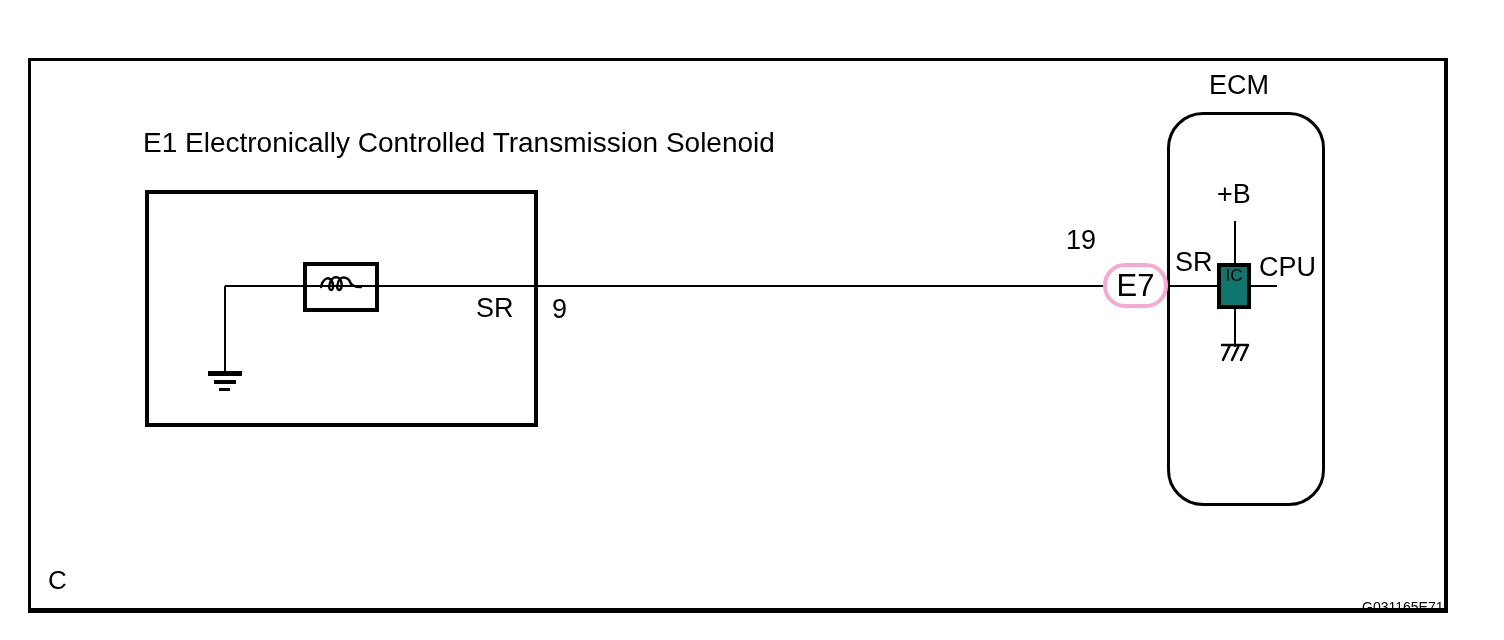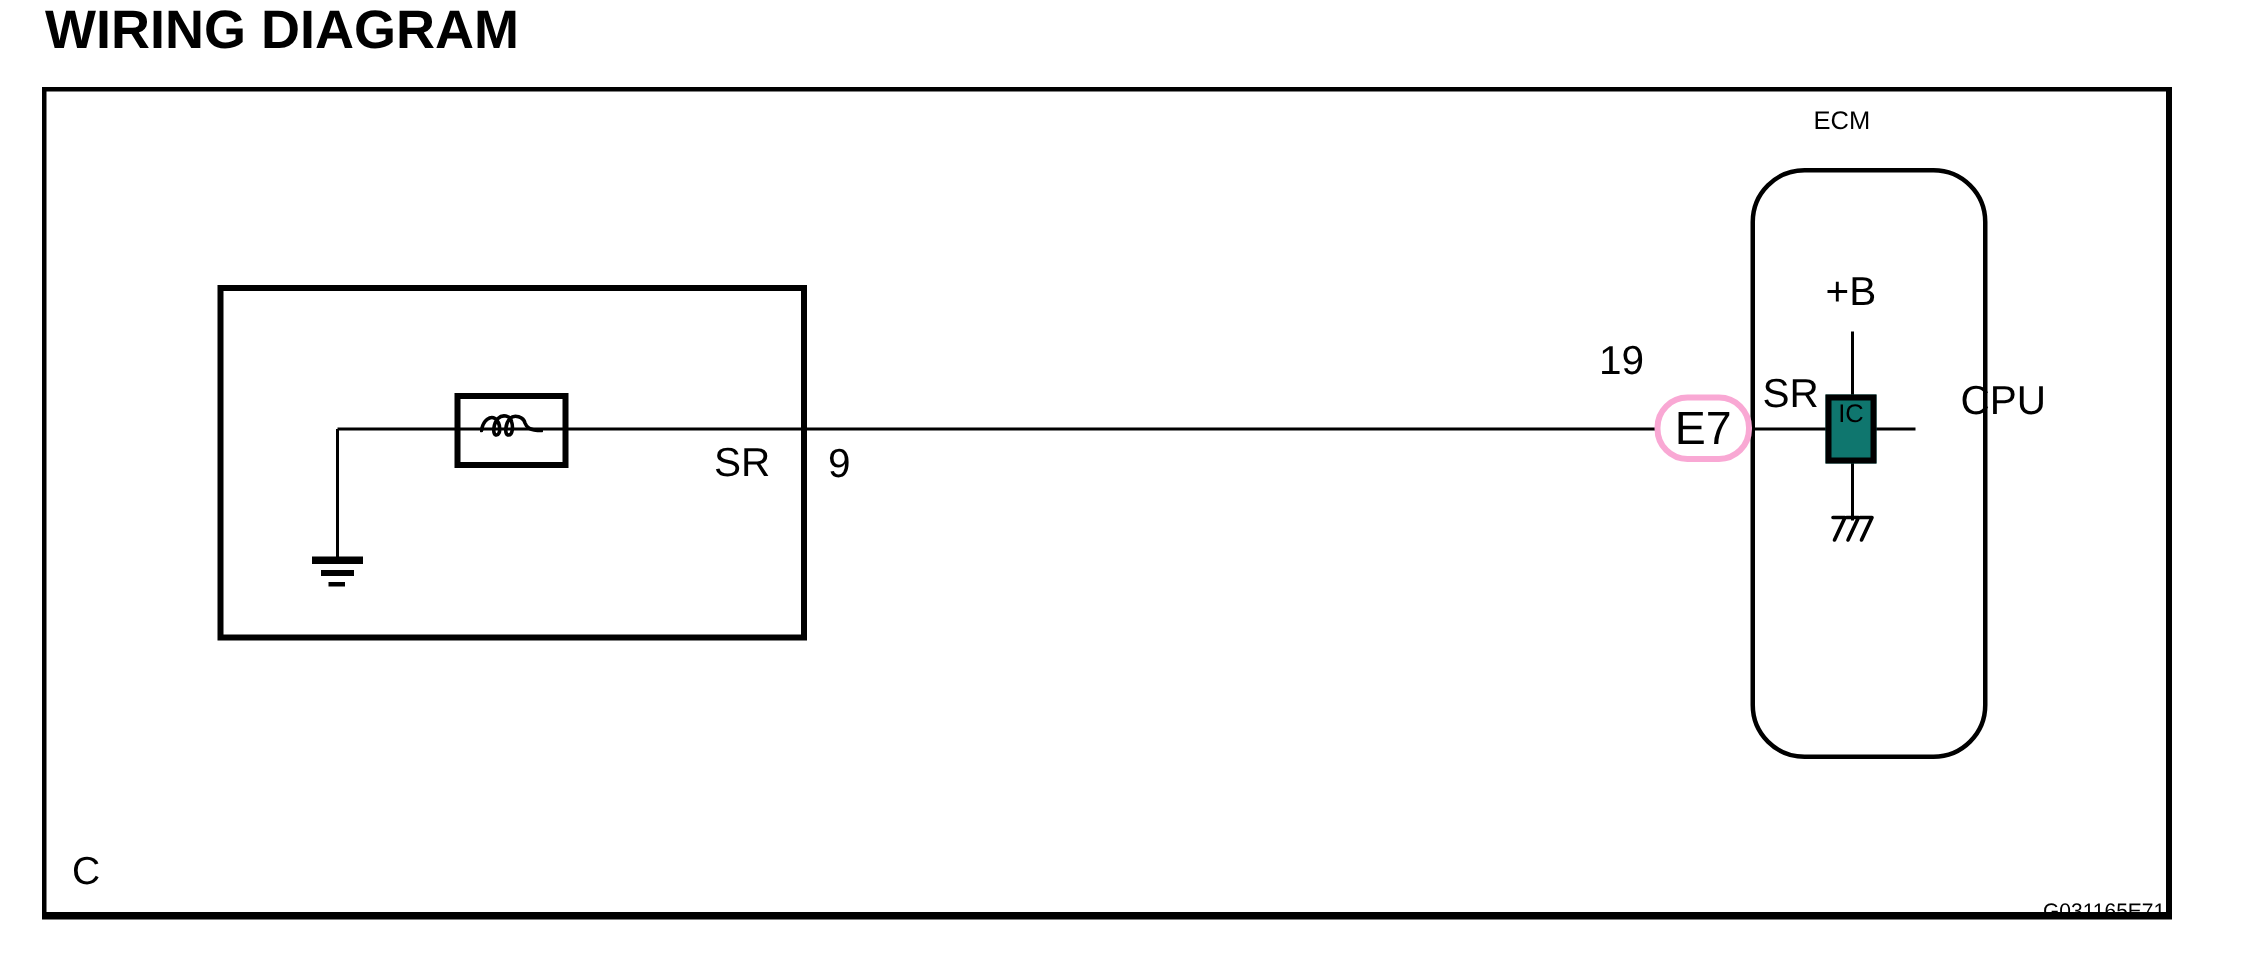--- a/index.html
+++ b/index.html
@@ -54,32 +54,32 @@
   .wire-plusb  { left: 1234px; top: 221px; width: 2px;   height: 44px; }
   .wire-ic-gnd { left: 1234px; top: 308px; width: 2px;   height: 39px; }
 
   .coil-icon  { left: 320px;  top: 274px; width: 42px; height: 24px; z-index: 3; }
   .earth-icon { left: 206px;  top: 369px; width: 38px; height: 24px; }
   .chassis-icon { left: 1219px; top: 343px; width: 32px; height: 19px; }
 
   .sr-left  { left: 476px;  top: 295px; font-size: 27px; }
   .pin9     { left: 552px;  top: 296px; font-size: 27px; }
 
-  .ecm-label { left: 1209px; top: 72px; font-size: 17px; }
+  .ecm-label { left: 1209px; top: 72px; font-size: 27px; }
   .ecm-box {
     left: 1167px; top: 112px;
     width: 158px; height: 394px;
     border: 3px solid #000;
     border-radius: 36px;
   }
 
   .plusb  { left: 1217px; top: 181px; font-size: 27px; }
   .pin19  { left: 1066px; top: 227px; font-size: 27px; }
   .sr-right { left: 1175px; top: 249px; font-size: 27px; }
-  .cpu    { left: 1259px; top: 254px; font-size: 27px; margin-left: 48px; }
+  .cpu    { left: 1259px; top: 254px; font-size: 27px; }
 
   .e7-connector {
     left: 1103px; top: 263px;
     width: 65px; height: 45px;
     border: 4px solid #f9a8d4;
     border-radius: 22px;
     background: #ffffff;
     z-index: 4;
     display: flex; align-items: center; justify-content: center;
     font-size: 31px;
@@ -97,24 +97,24 @@
   }
 
   .corner-c { left: 48px; top: 567px; font-size: 26px; }
   .fig-code { left: 1362px; top: 600px; font-size: 14px; }
 </style>
 </head>
 <body>
 
 <div class="page">
 
-  <div class="abs title">WIRING DIAGRAM</div>
 
   <div class="abs frame"></div>
 
+  <div class="abs solenoid-label">E1 Electronically Controlled Transmission Solenoid</div>
 
   <div class="abs wire wire-main"></div>
   <div class="abs wire wire-drop"></div>
   <div class="abs wire wire-e7-ic"></div>
   <div class="abs wire wire-ic-cpu"></div>
   <div class="abs wire wire-plusb"></div>
   <div class="abs wire wire-ic-gnd"></div>
 
   <div class="abs solenoid-box"></div>
   <div class="abs coil-box"></div>

